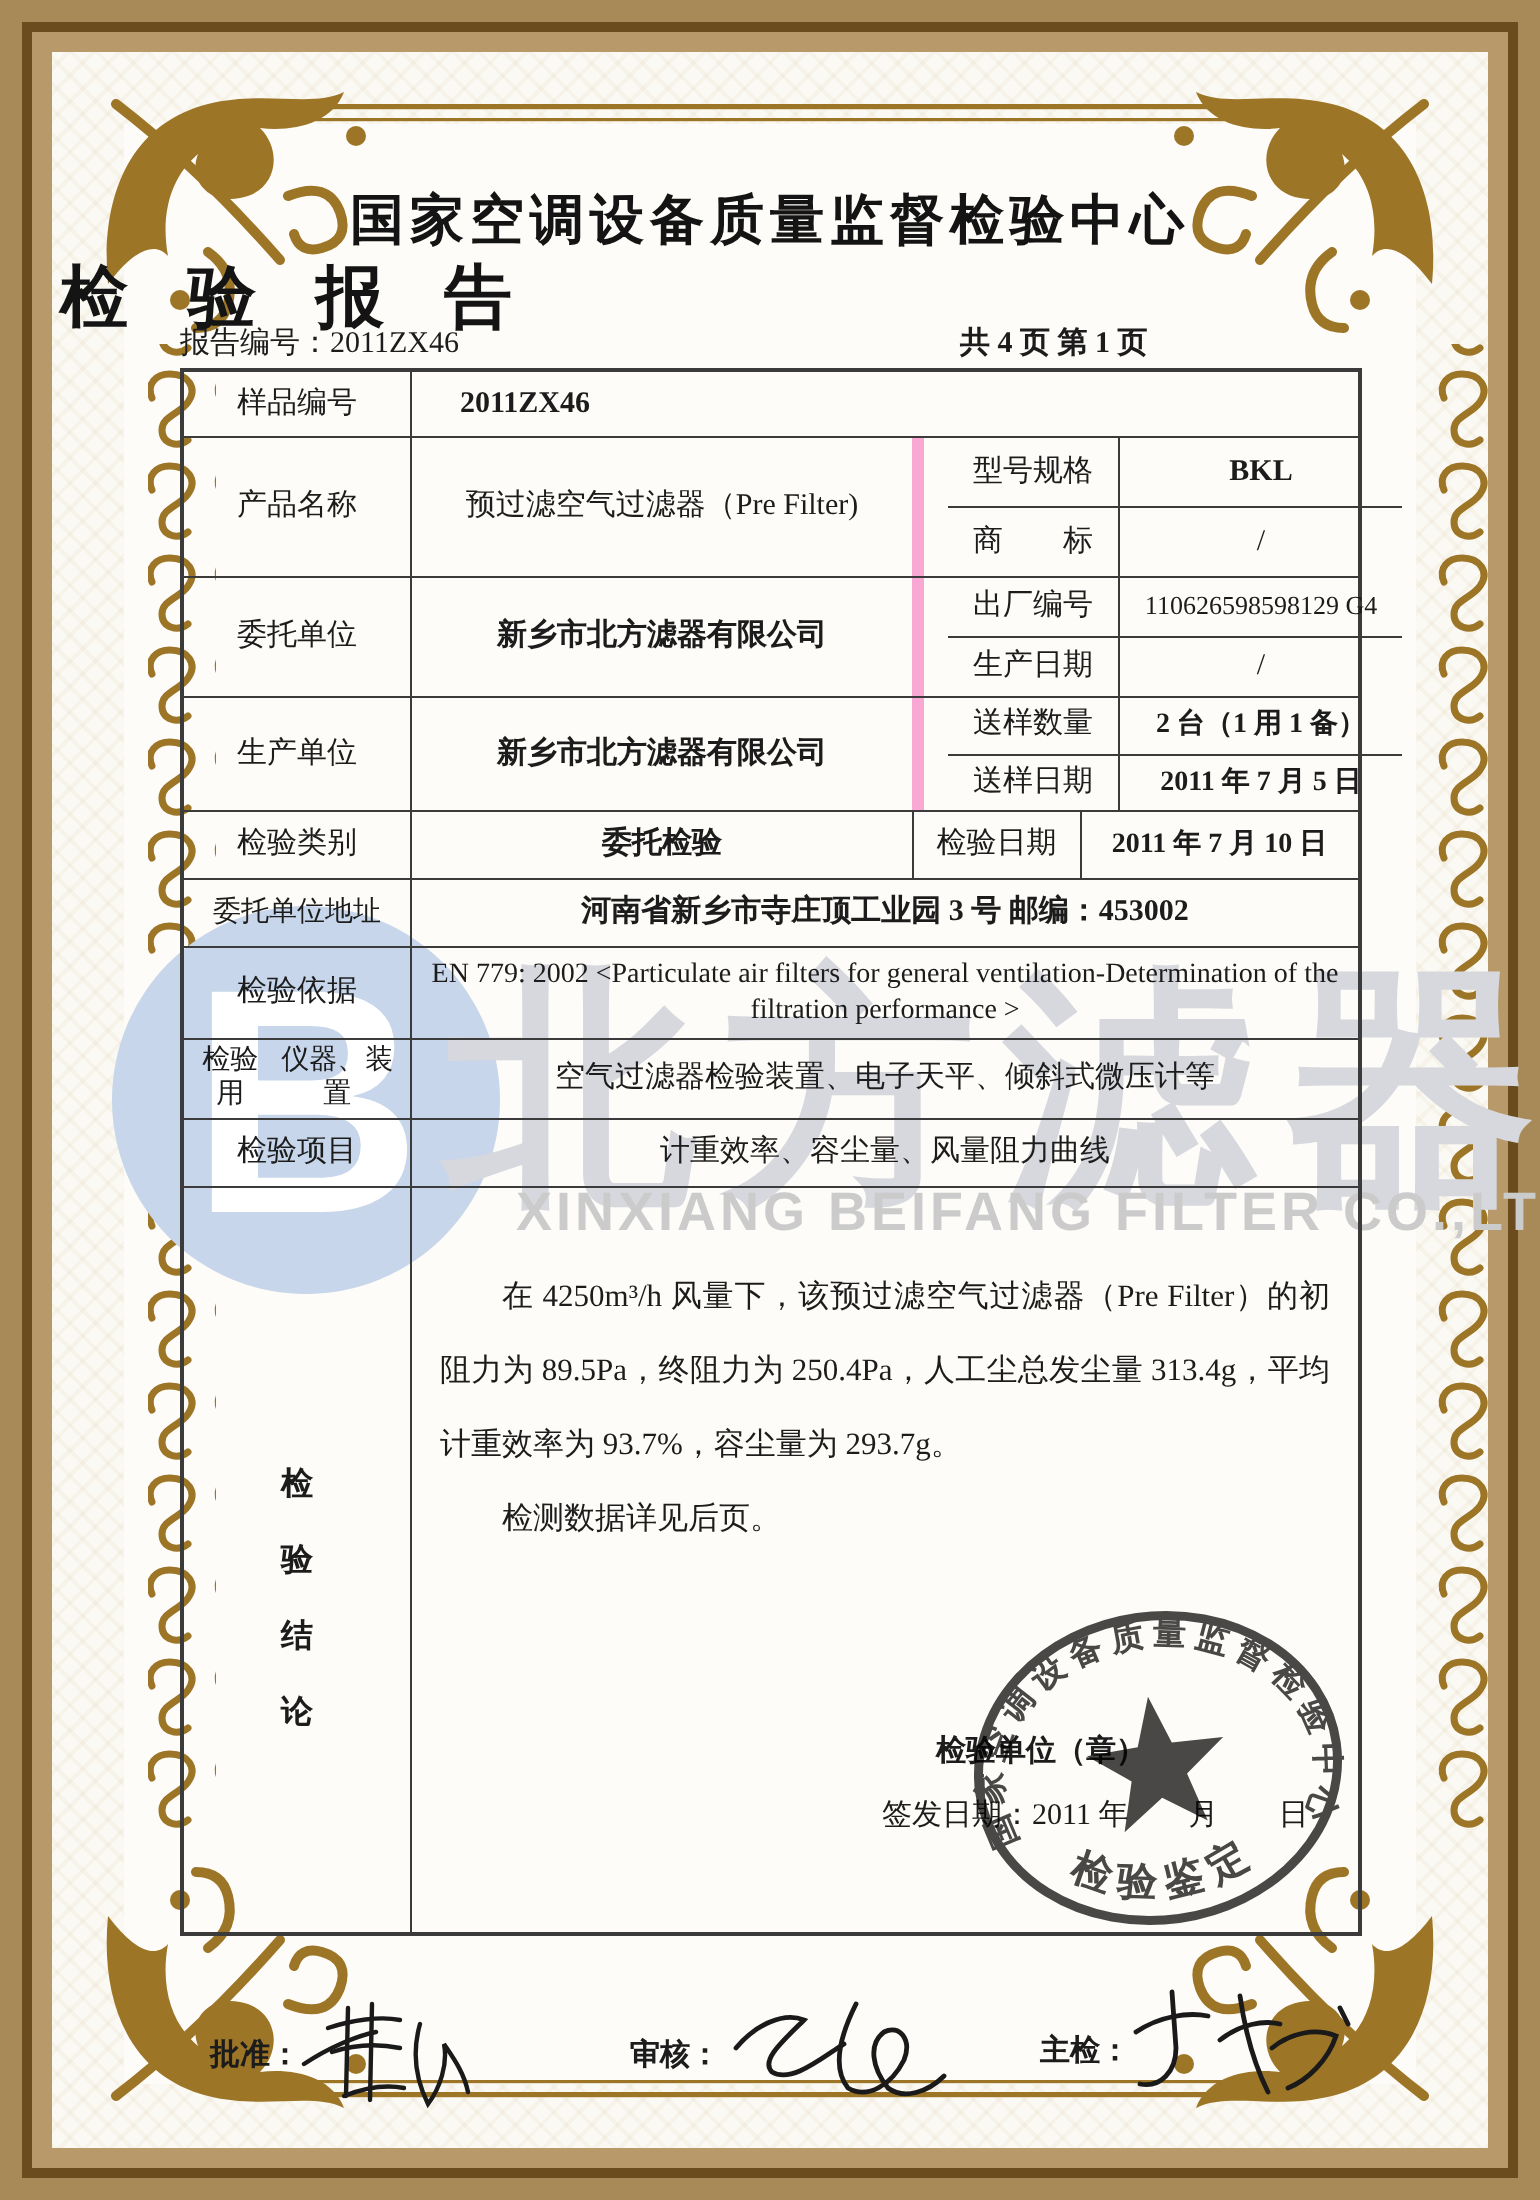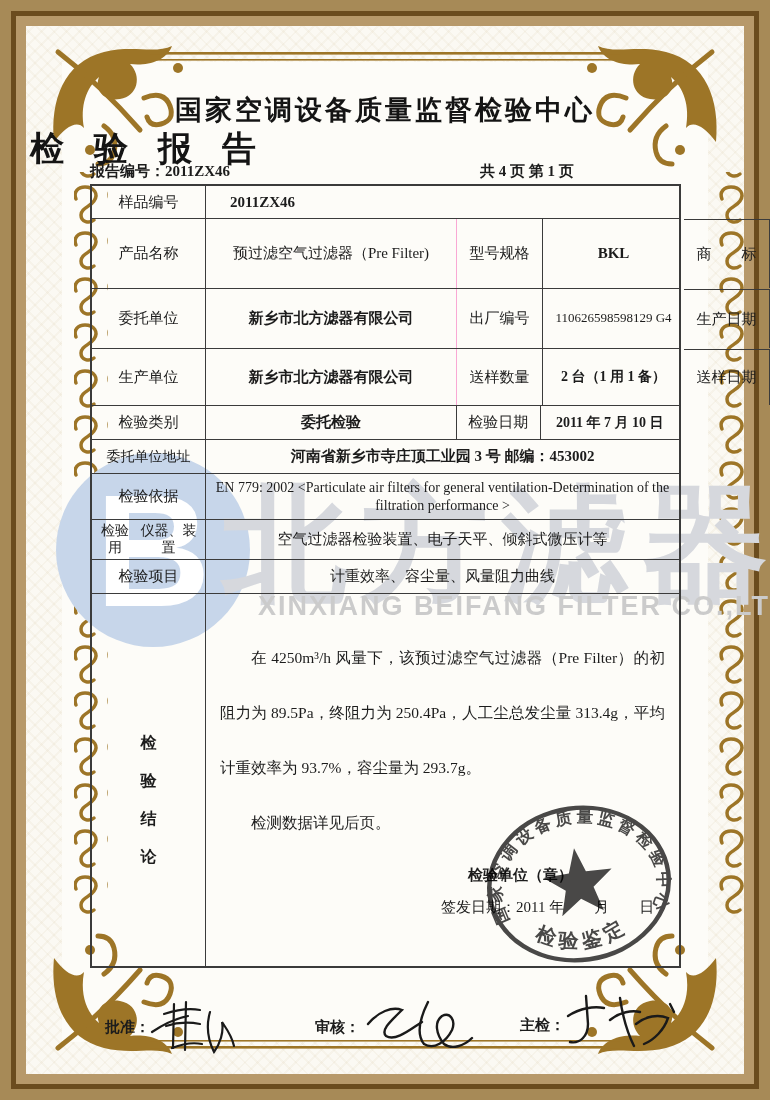--- a/index.html
+++ b/index.html
@@ -16,47 +16,47 @@
   .wm-cn{left:222px;top:462px;font-family:"Liberation Sans","DejaVu Sans",sans-serif;
          font-weight:900;font-size:126px;letter-spacing:14px;color:#d6d8dd;white-space:nowrap;}
   .wm-en{left:258px;top:591px;font-family:"Liberation Sans","DejaVu Sans",sans-serif;
          font-weight:bold;font-size:27px;letter-spacing:2px;color:#cbcbcb;white-space:nowrap;}
   .content{position:absolute;inset:0;z-index:3;}
   .abs{position:absolute;}
   .org-name{left:0;right:0;top:92px;text-align:center;font-family:"Liberation Sans","DejaVu Sans",sans-serif;
             font-weight:bold;font-size:27px;letter-spacing:3px;color:#141414;}
   .rep-title{left:0;right:0;top:126px;text-align:left;font-family:"Liberation Sans","DejaVu Sans",sans-serif;
              font-weight:bold;font-size:34px;letter-spacing:30px;text-indent:30px;color:#141414;}
-  .rep-no{left:90px;top:162px;font-size:15px;font-weight:bold;}
+  .rep-no{left:90px;top:162px;font-size:15px;font-weight:normal;}
   .page-info{left:480px;top:162px;width:201px;font-size:15px;font-weight:bold;}
   
   .rtable{position:absolute;left:90px;top:184px;width:591px;height:784px;border:2px solid #3b3b3b;
           box-sizing:border-box;display:flex;flex-direction:column;font-size:15px;}
   .trow{display:flex;border-top:1px solid #3b3b3b;box-sizing:border-box;}
   .trow:first-child{border-top:none;}
   .cell{box-sizing:border-box;display:flex;align-items:center;justify-content:center;text-align:center;
         padding:1px 3px;line-height:1.25;}
   .lab{width:113px;flex:none;}
   .mid{width:251px;flex:none;border-left:1px solid #3b3b3b;}
   .wide{flex:1;border-left:1px solid #3b3b3b;}
-  .sub{width:227px;flex:none;border-left:1px solid #f9a8d4;display:flex;flex-direction:row;}
+  .sub{width:227px;flex:none;border-left:6px solid #f9a8d4;display:flex;flex-direction:column;padding-left:12px;}
   .subrow{flex:1;display:flex;border-top:1px solid #3b3b3b;box-sizing:border-box;}
   .subrow:first-child{border-top:none;}
   .slab{width:85px;flex:none;}
   .sval{width:142px;flex:none;border-left:1px solid #3b3b3b;}
   .bold{font-weight:bold;}
   .left-pad{justify-content:flex-start;text-align:left;padding-left:24px;}
   .basis-cell{font-size:14px;padding:2px 8px;}
   
   .concl{flex:1;display:flex;}
   .concl-lab{width:113px;flex:none;display:flex;flex-direction:column;align-items:center;
              padding-top:130px;box-sizing:border-box;}
   .concl-lab span{font-weight:bold;font-size:16px;line-height:38px;}
   .concl-body{flex:1;border-left:1px solid #3b3b3b;position:relative;box-sizing:border-box;}
-  .concl-text{position:absolute;left:14px;right:14px;top:36px;line-height:55px;font-size:15.5px;
+  .concl-text{position:absolute;left:14px;right:14px;top:36px;line-height:37px;font-size:15.5px;
               text-align:justify;}
   .concl-text p{margin:0;text-indent:2em;}
   .unit-label{position:absolute;left:262px;top:272px;font-size:15px;font-weight:bold;white-space:nowrap;}
   .issue-date{position:absolute;left:235px;top:304px;font-size:15px;white-space:nowrap;}
   
   .seal{position:absolute;left:478px;top:796px;width:202px;height:176px;z-index:4;
         transform:rotate(-8deg);mix-blend-mode:multiply;opacity:.88;}
   
   .sig-row{position:absolute;left:0;top:1010px;width:770px;height:60px;}
   .sig-label{position:absolute;font-size:15px;font-weight:bold;}

